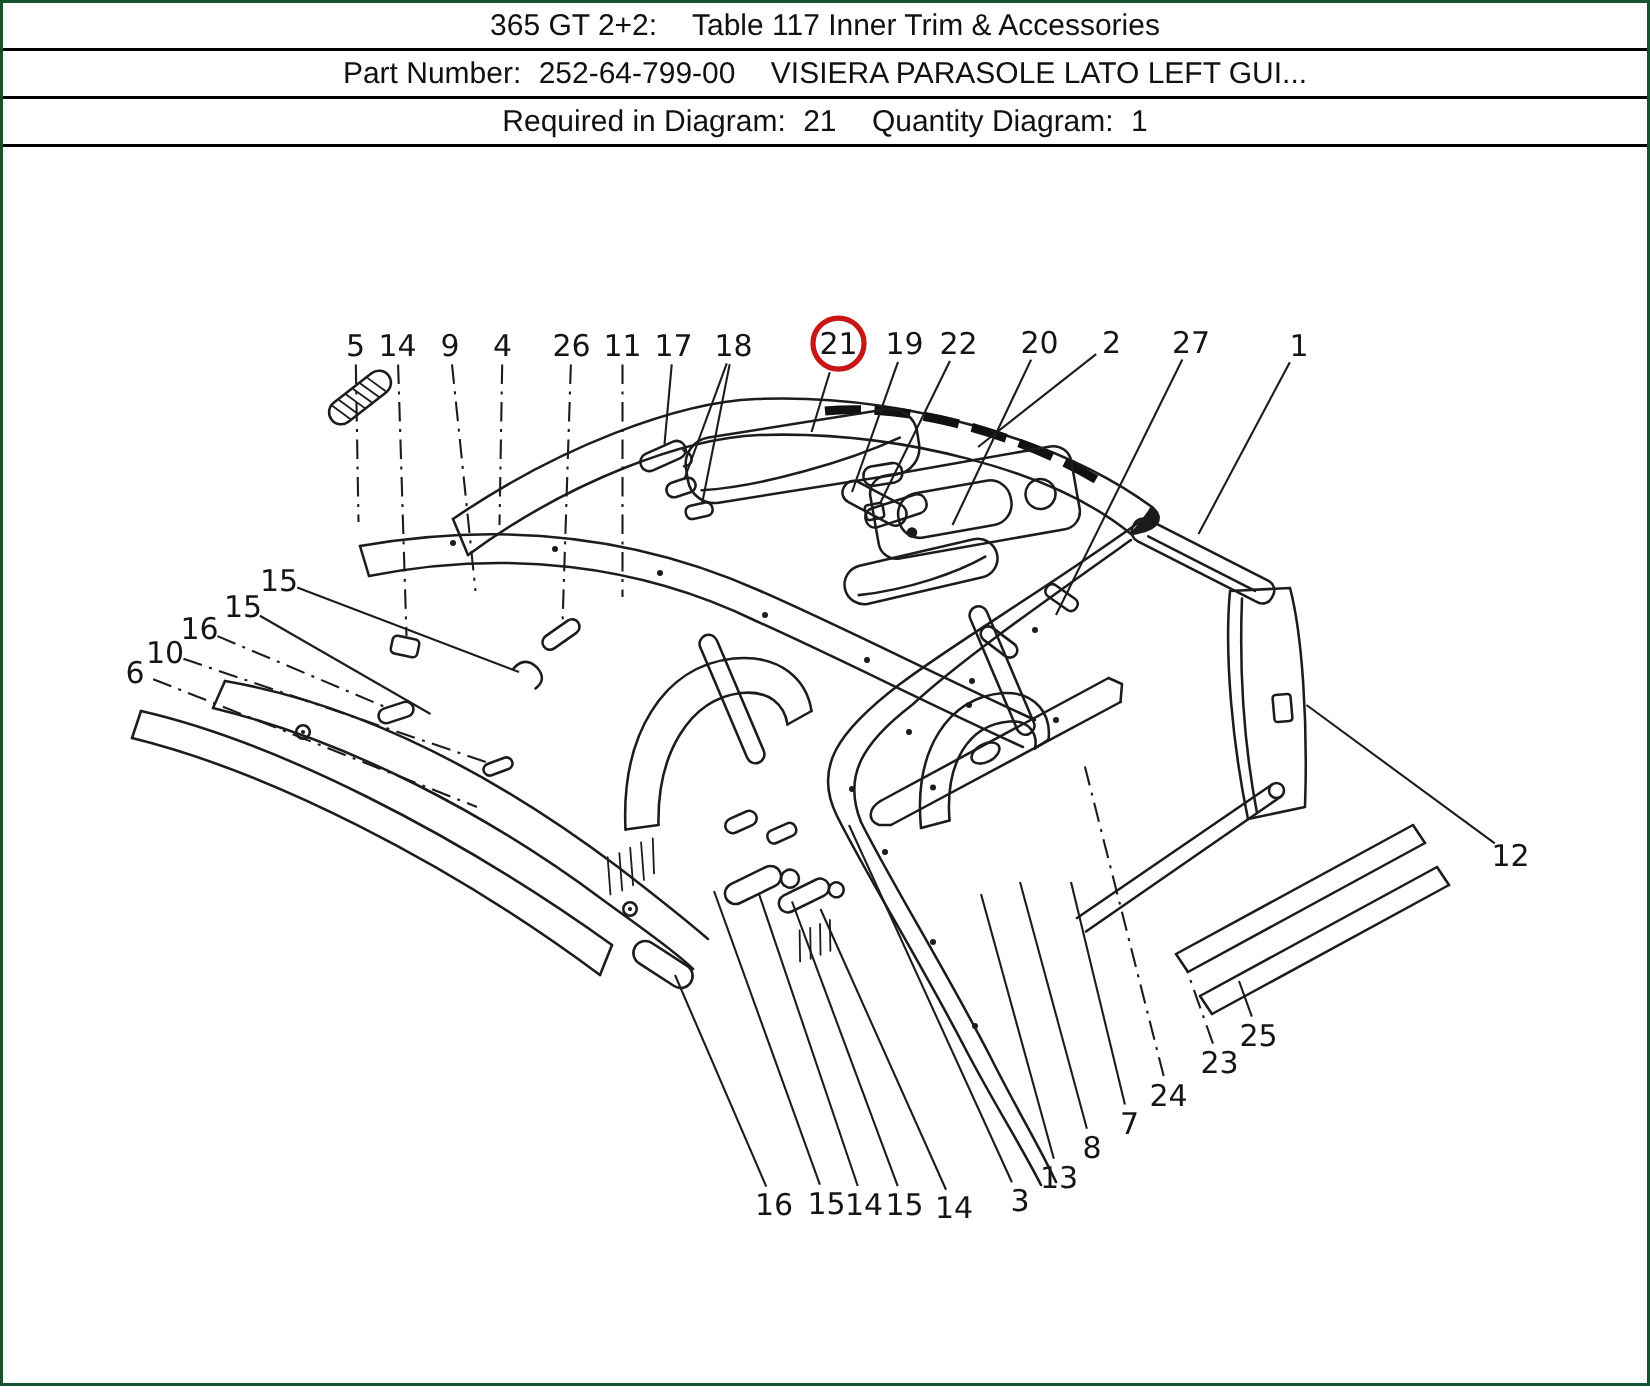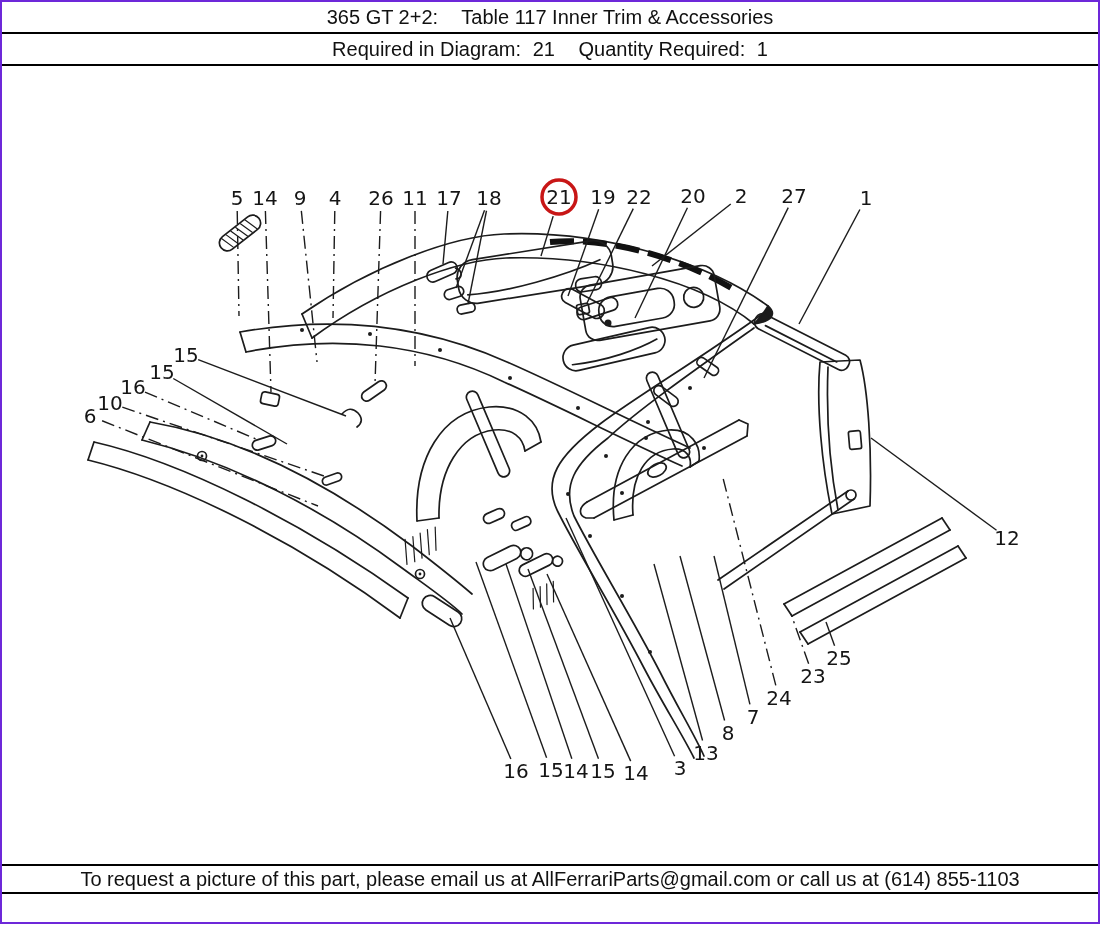--- a/index.html
+++ b/index.html
@@ -1,19 +1,19 @@
 <!DOCTYPE html>
 <html><head>
 <meta charset="utf-8">
 <style>
   html,body{margin:0;padding:0;background:#ffffff;}
   .page{
     position:relative;
     width:1096px;height:920px;
-    border:2px solid #6d28d9;
+    border:2px solid #14532d;
     font-family:"Liberation Sans", sans-serif;
     color:#111;
     background:#fff;
   }
   .hrow{
     height:30px;line-height:30px;
     border-bottom:2px solid #000;
     text-align:center;
     font-size:20px;
     white-space:nowrap;
@@ -42,25 +42,30 @@
 </head>
 <body>
 
 <div class="page">
 
   <div class="hrow">
     <span>365 GT 2+2:</span><span class="gap"></span>
     <span>Table 117 Inner Trim &amp; Accessories</span>
   </div>
 
+  <div class="hrow">
+    <span>Part Number:</span><span class="sp"></span>
+    <span>252-64-799-00</span><span class="gap"></span>
+    <span>VISIERA PARASOLE LATO LEFT GUI...</span>
+  </div>
 
   <div class="hrow">
     <span>Required in Diagram:</span><span class="sp"></span>
     <span>21</span><span class="gap"></span>
-    <span>Quantity Required:</span><span class="sp"></span>
+    <span>Quantity Diagram:</span><span class="sp"></span>
     <span>1</span>
   </div>
 
   <div class="diagram">
     <svg id="diagram-svg" width="1096" height="798" viewBox="0 0 1096 798">
 
       <g class="ink">
         <path d="M300,248 C370,200 450,170 502,168 C600,164 706,196 766,240"></path>
         <path d="M310,272 C378,222 455,194 504,192 C596,189 700,215 752,258"></path>
         <path d="M300,248 L310,272"></path>
@@ -325,17 +330,14 @@
           <line x1="806.65267201278" y1="597.7484393087439" x2="789" y2="548" stroke="#1c1c1c" stroke-width="1.4" stroke-dasharray="13 5 2 5"></line>
           <text x="811" y="610" text-anchor="middle" dominant-baseline="central" font-family="&quot;DejaVu Sans&quot;, sans-serif" font-size="20" fill="#151515">23</text>
           <line x1="832.5846219708918" y1="579.772799304008" x2="824" y2="556" stroke="#1c1c1c" stroke-width="1.4"></line>
           <text x="837" y="592" text-anchor="middle" dominant-baseline="central" font-family="&quot;DejaVu Sans&quot;, sans-serif" font-size="20" fill="#151515">25</text>
           <line x1="994.5265368355575" y1="464.29892414379225" x2="869" y2="372" stroke="#1c1c1c" stroke-width="1.4"></line>
           <text x="1005" y="472" text-anchor="middle" dominant-baseline="central" font-family="&quot;DejaVu Sans&quot;, sans-serif" font-size="20" fill="#151515">12</text>
         </g>
     </svg>
   </div>
 
-  <div class="frow">
-    <span>To request a picture of this part, please email us at AllFerrariParts@gmail.com or call us at (614) 855-1103</span>
-  </div>
 
 </div>
 
 </body></html>

